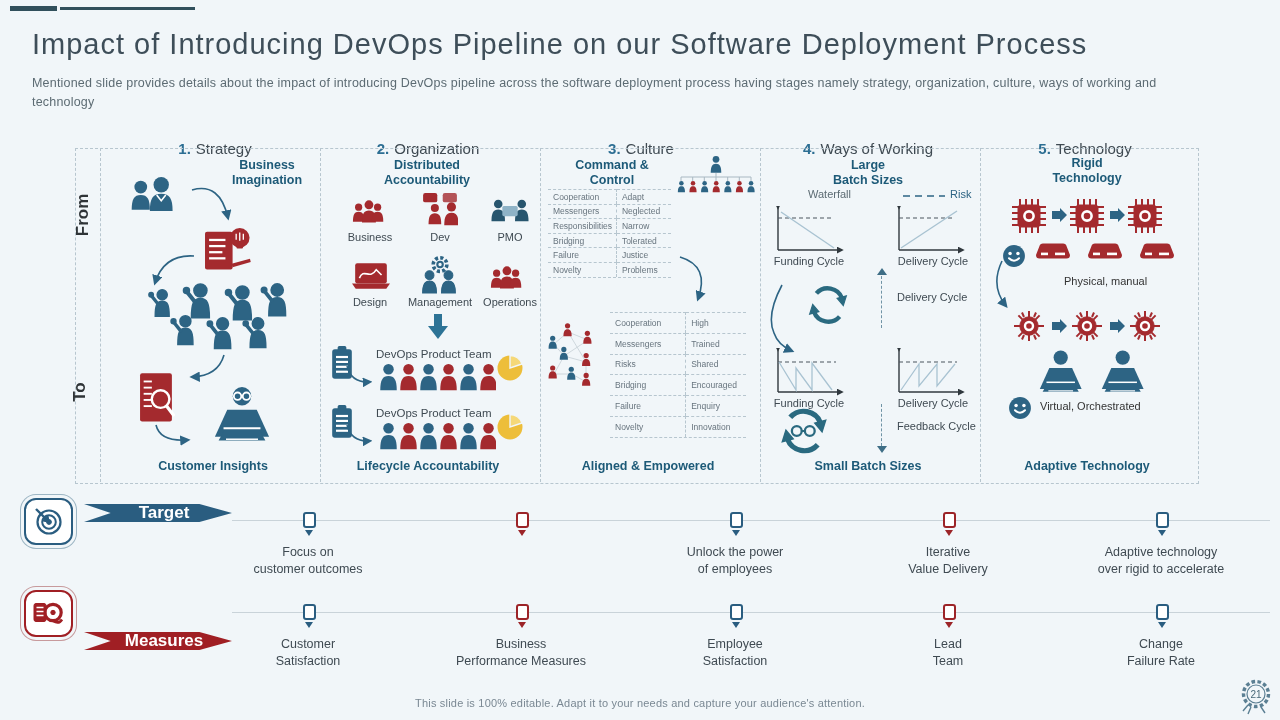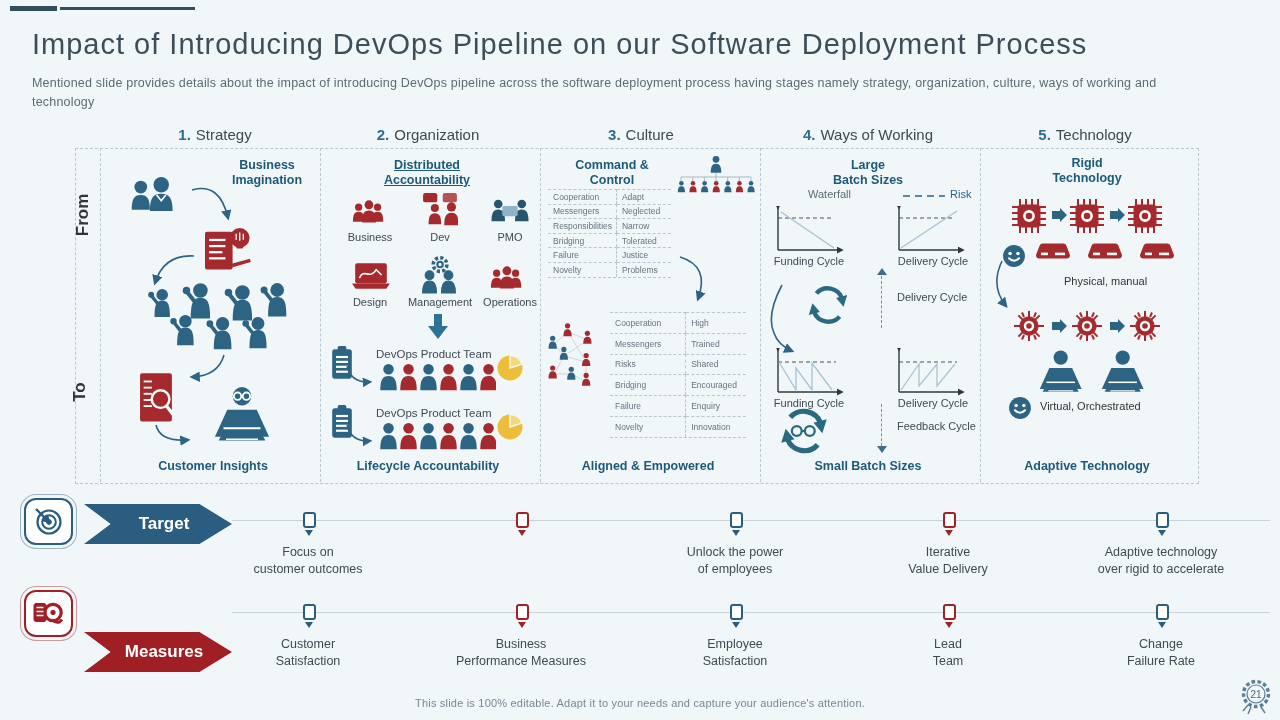--- a/index.html
+++ b/index.html
@@ -6,42 +6,42 @@
   .slide{position:relative;width:1280px;height:720px;background:#f1f6f9;overflow:hidden;
          font-family:"Liberation Sans",sans-serif;color:#3f4a52;}
   .abs{position:absolute;}
   .pre{white-space:pre-line;}
   .ctr{text-align:center;}
   
   .titleline{background:#31505c;}
   .title{font-size:29px;letter-spacing:1px;color:#3e4e59;font-weight:400;}
   .subtitle{font-size:12.5px;color:#5c6b73;line-height:1.55;letter-spacing:.2px;}
   
-  .colhead{width:220px;text-align:center;font-size:15px;color:#3f4a52;}
+  .colhead{width:220px;text-align:center;font-size:15px;color:#3f4a52;margin-top:14px;}
   .colhead .num{font-weight:bold;color:#2c6e93;margin-right:5px;}
   
   .gridbox{border:1px dashed #b7c6cf;}
   .vdash{border-left:1px dashed #b7c6cf;width:0;}
   .axis-label{font-weight:bold;font-size:17px;color:#2f3437;transform:rotate(-90deg);}
   .coltitle{font-weight:bold;font-size:12.5px;color:#1d5a78;line-height:1.2;}
   .botitle{font-weight:bold;font-size:12.5px;color:#1d5a78;}
   .lbl{font-size:11px;color:#3f4a52;}
   .lbl2{font-size:11.5px;color:#3f4a52;}
   
   .ct{display:grid;grid-template-columns:56% 44%;border-bottom:1px dashed #b7c6cf;}
   .ct>div{border-top:1px dashed #b7c6cf;padding:0 5px;font-size:8.5px;color:#67747e;
           display:flex;align-items:center;}
   .ct>div:nth-child(odd){border-right:1px dashed #b7c6cf;}
   .ct1>div{height:13.6px;}
   .ct2>div{height:19.8px;}
   
   .card{width:45px;height:43px;border-radius:12px;background:#fff;display:flex;align-items:center;justify-content:center;}
   .card.b{border:2px solid #2a5d80;box-shadow:0 0 0 3px #f1f6f9,0 0 0 4px #9db6c4;}
   .card.r{border:2px solid #a01f24;box-shadow:0 0 0 3px #f1f6f9,0 0 0 4px #c79a9c;}
-  .banner{width:148px;height:40px;display:flex;align-items:center;justify-content:center;
+  .banner{width:148px;height:18px;display:flex;align-items:center;justify-content:center;
           color:#fff;font-weight:bold;font-size:17px;
           clip-path:polygon(0 0,78% 0,100% 50%,78% 100%,0 100%,18% 50%);padding-left:12px;box-sizing:border-box;}
   .banner.b{background:#2a5d80;}
   .banner.r{background:#a01f24;}
   .rowline{height:1px;background:#c9d3d9;}
   .pin{width:9px;height:12px;border:2px solid currentColor;border-radius:3px;background:#fff;}
   .pintri{width:0;height:0;border:4.5px solid transparent;border-top:6px solid currentColor;border-bottom:none;}
   .itemlbl{width:220px;text-align:center;font-size:12.5px;color:#3f4a52;line-height:1.35;}
   .footer{font-size:11px;color:#7a8893;letter-spacing:.2px;}
   
@@ -282,21 +282,21 @@
       <use href="#docsearch"></use>
     </svg>
   <svg class="abs" style="left:210px;top:386px;" width="64" height="56" viewBox="0 0 52 45" fill="#2d6484">
       <use href="#hacker"></use>
     </svg>
   <svg class="abs" style="left:152px;top:422px;" width="44" height="26">
       <path d="M4 3 Q8 20 36 18" fill="none" stroke="#2d6484" stroke-width="1.6" marker-end="url(#ahb)"></path>
     </svg>
   <div class="abs botitle ctr" style="left:113px;top:459px;width:200px;">Customer Insights</div>
 
-  <div class="abs coltitle ctr pre" style="left:352px;top:158px;width:150px;text-decoration:underline;">Distributed
+  <div class="abs coltitle ctr pre" style="left:352px;top:158px;width:150px;">Distributed
 Accountability</div>
   <svg class="abs" style="left:350px;top:198px;" width="40" height="30" viewBox="0 0 38 24" fill="#a42a2e">
       <use href="#trio"></use>
     </svg>
   <svg class="abs" style="left:422px;top:193px;" width="36" height="34" viewBox="0 0 33 31" fill="#a42a2e">
       <use href="#dev"></use>
     </svg>
   <svg class="abs" style="left:488px;top:194px;" width="44px" height="32" viewBox="0 0 43 26" fill="#27556e">
       <use href="#pmo"></use>
     </svg>

